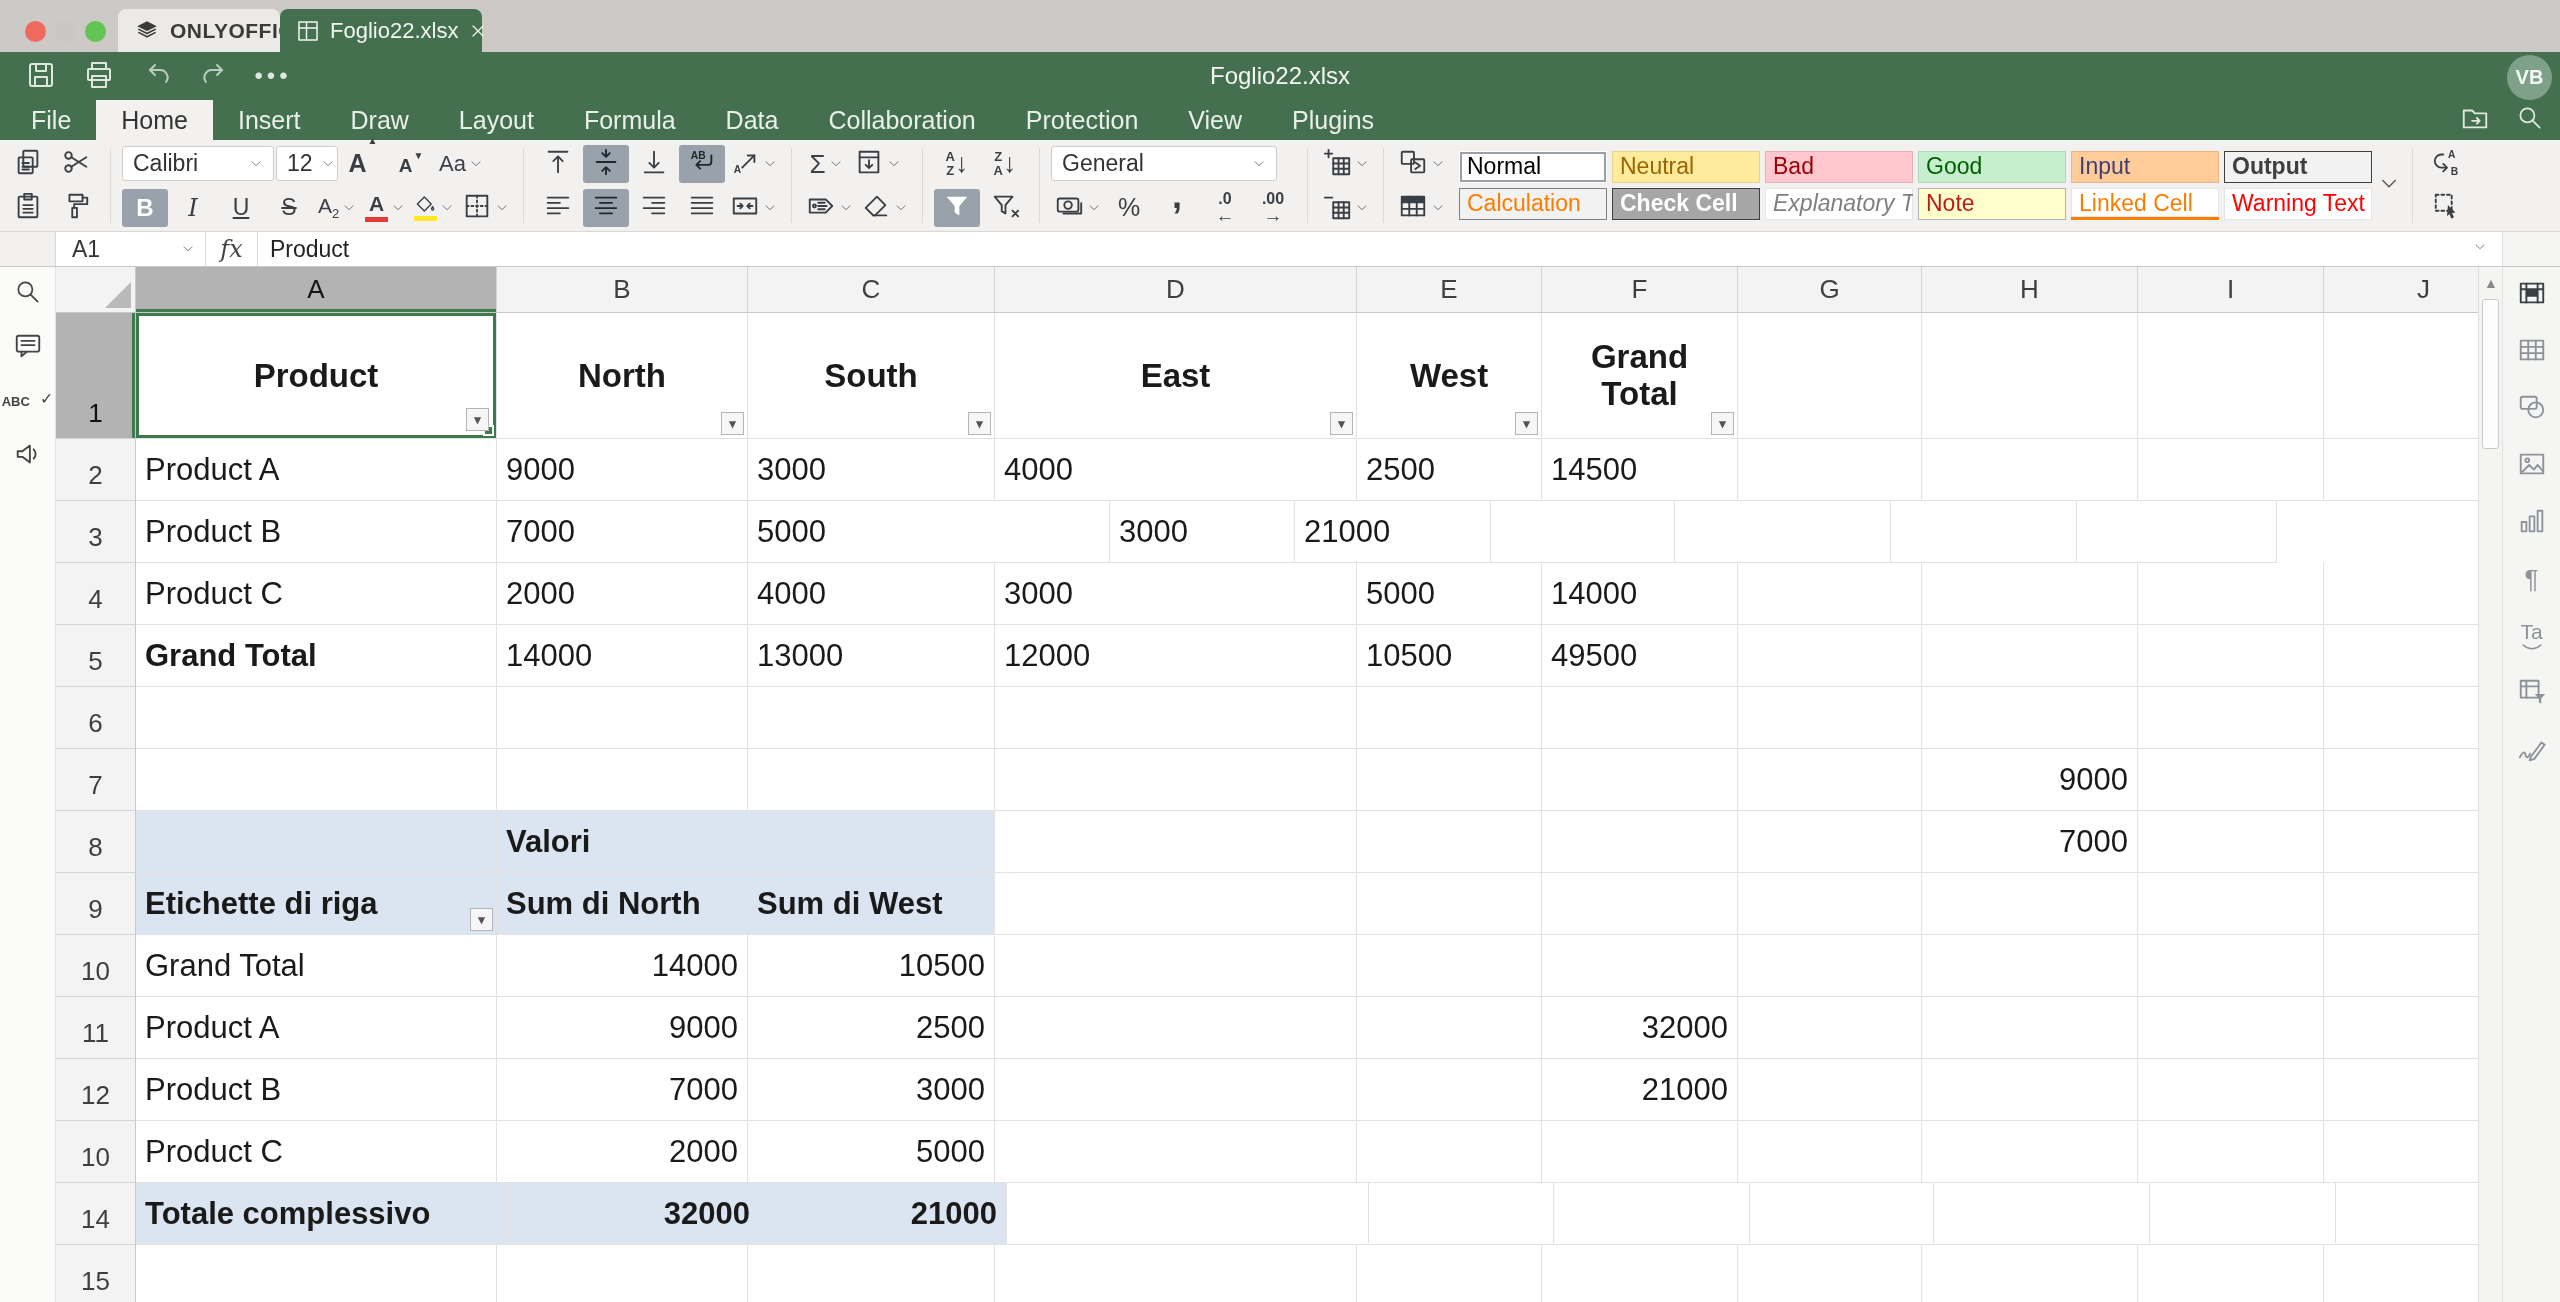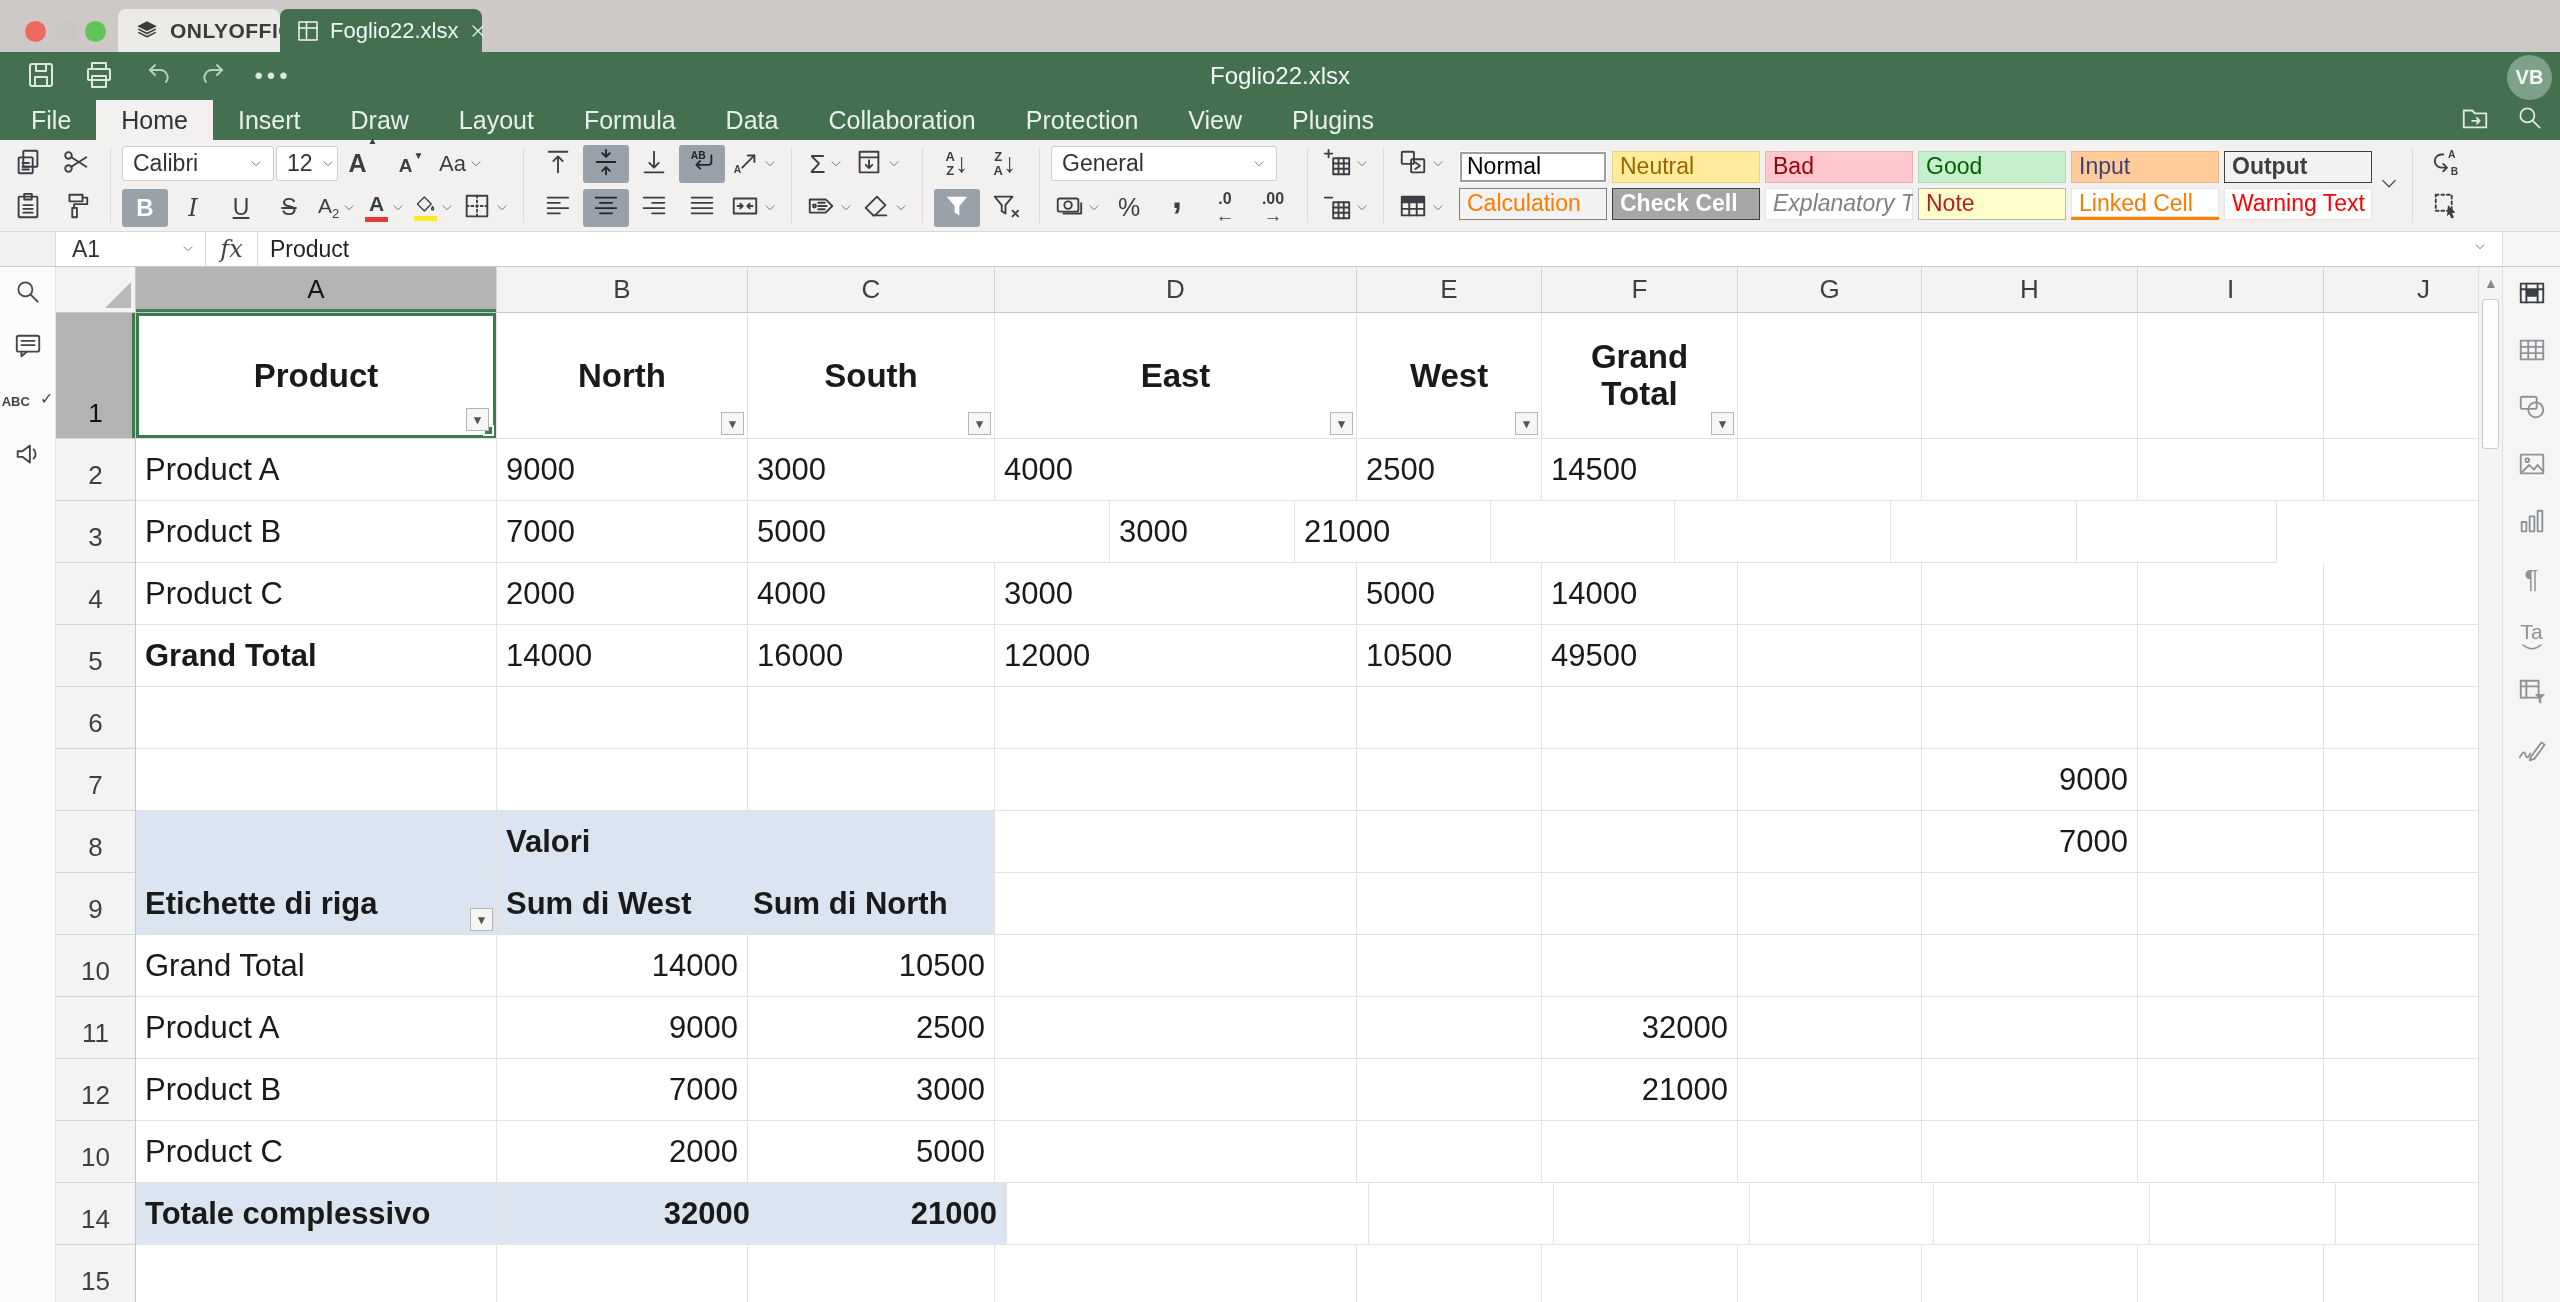--- a/index.html
+++ b/index.html
@@ -842,21 +842,21 @@
           </div>
           <div class="grow" style="height: 62px;">
             <div class="rowh">5</div>
             <div class="cell c-b" style="width: 361px;">
               <span class="ct">Grand Total</span>
             </div>
             <div class="cell" style="width: 251px;">
               <span class="ct">14000</span>
             </div>
             <div class="cell" style="width: 247px;">
-              <span class="ct">16000</span>
+              <span class="ct">13000</span>
             </div>
             <div class="cell" style="width: 362px;">
               <span class="ct">12000</span>
             </div>
             <div class="cell" style="width: 185px;">
               <span class="ct">10500</span>
             </div>
             <div class="cell" style="width: 196px;">
               <span class="ct">49500</span>
             </div>
@@ -909,25 +909,25 @@
             </div>
             <div class="cell" style="width: 186px;"></div>
             <div class="cell" style="width: 200px;"></div>
           </div>
           <div class="grow" style="height: 62px;">
             <div class="rowh">9</div>
             <div class="cell c-b c-blue" style="width: 361px;">
               <span class="ct">Etichette di riga</span>
               <div class="fbtn">▾</div>
             </div>
+            <div class="cell c-b c-blue" style="width: 251px;">
+              <span class="ct">Sum di North</span>
+            </div>
             <div class="cell c-b c-blue" style="width: 247px;">
               <span class="ct">Sum di West</span>
-            </div>
-            <div class="cell c-b c-blue" style="width: 251px;">
-              <span class="ct">Sum di North</span>
             </div>
             <div class="cell" style="width: 362px;"></div>
             <div class="cell" style="width: 185px;"></div>
             <div class="cell" style="width: 196px;"></div>
             <div class="cell" style="width: 184px;"></div>
             <div class="cell" style="width: 216px;"></div>
             <div class="cell" style="width: 186px;"></div>
             <div class="cell" style="width: 200px;"></div>
           </div>
           <div class="grow" style="height: 62px;">

